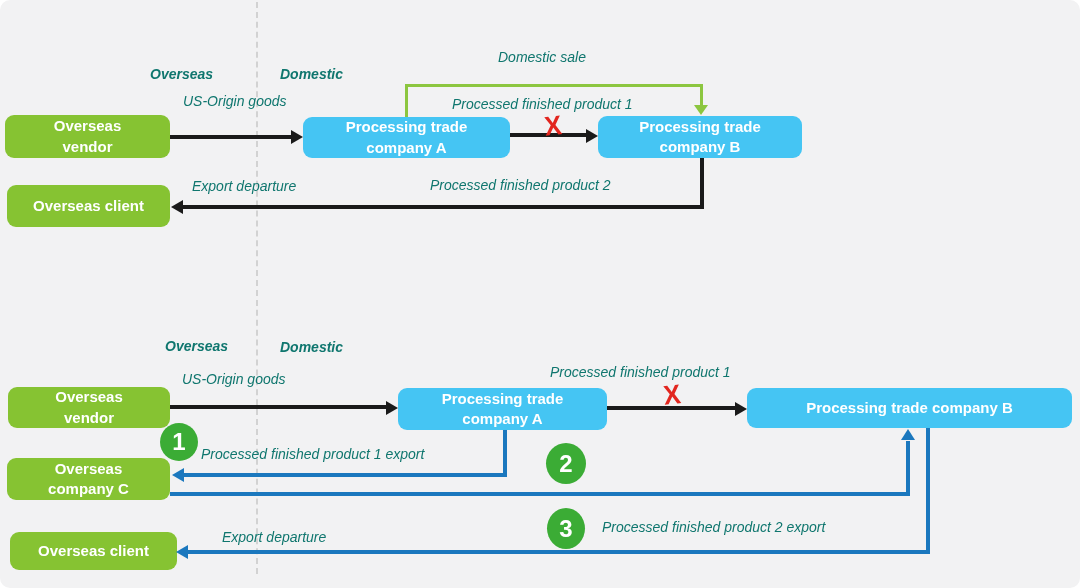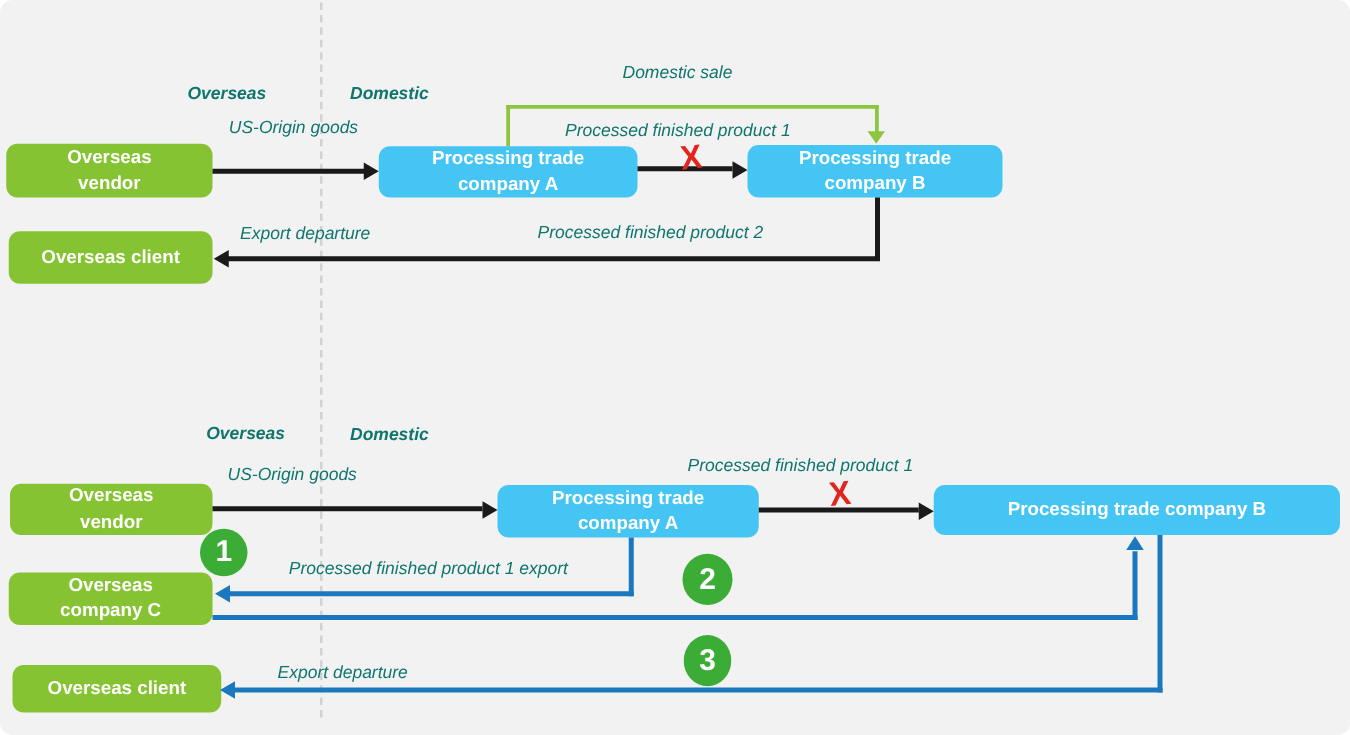--- a/index.html
+++ b/index.html
@@ -76,21 +76,22 @@
 
   <div class="vline black" style="left:700px;top:158px;width:4px;height:49px;"></div>
   <div class="hline black" style="left:182px;top:205px;width:522px;height:4px;"></div>
   <div class="ah ah-left-black" style="left:171px;top:200px;"></div>
 
   <div class="lbl lbl-bold" style="left:165px;top:338px;">Overseas</div>
   <div class="lbl lbl-bold" style="left:280px;top:339px;">Domestic</div>
 
   <div class="lbl" style="left:182px;top:371px;">US-Origin goods</div>
   <div class="lbl" style="left:550px;top:364px;">Processed finished product 1</div>
-  <div class="lbl" style="left:201px;top:446px;margin-left:30px;">Processed finished product 1 export</div>
+  <div class="lbl" style="left:201px;top:446px;">Processed finished product 1 export</div>
+  <div class="lbl" style="left:602px;top:519px;">Processed finished product 2 export</div>
   <div class="lbl" style="left:222px;top:529px;">Export departure</div>
 
   <div class="node node-green" style="left:8px;top:387px;width:162px;height:41px;">Overseas
 vendor</div>
   <div class="node node-blue" style="left:398px;top:388px;width:209px;height:42px;">Processing trade
 company A</div>
   <div class="node node-blue" style="left:747px;top:388px;width:325px;height:40px;">Processing trade company B</div>
   <div class="node node-green" style="left:7px;top:458px;width:163px;height:42px;">Overseas
 company C</div>
   <div class="node node-green" style="left:10px;top:532px;width:167px;height:38px;">Overseas client</div>

